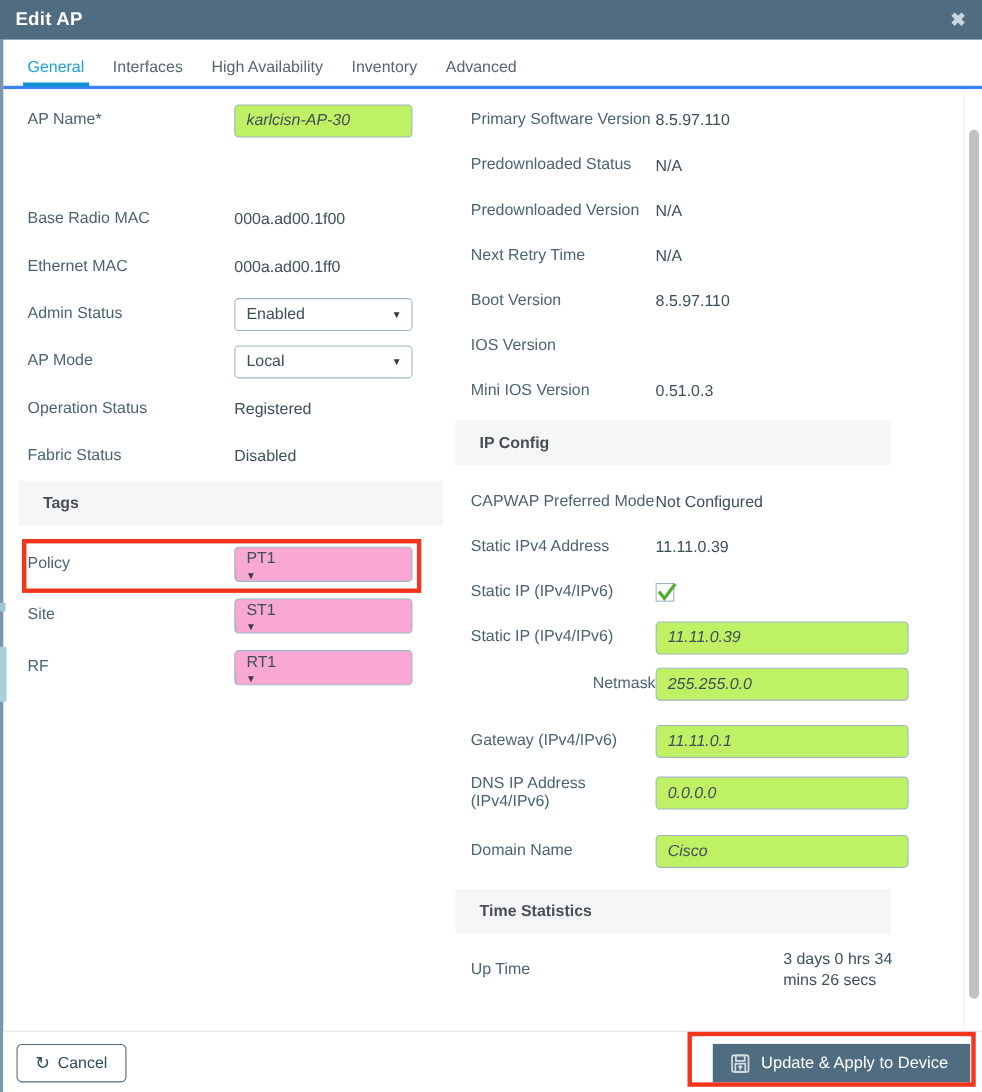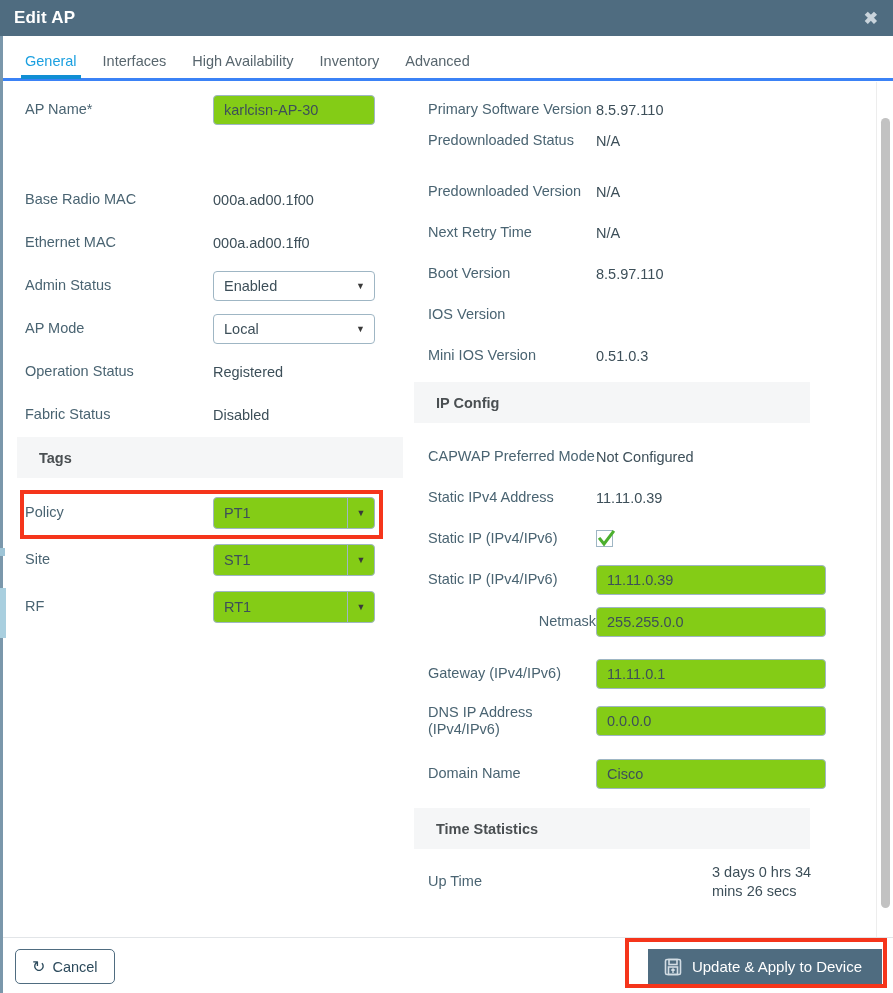--- a/index.html
+++ b/index.html
@@ -127,27 +127,28 @@
   .pane-left .lbl  { width: 188px; margin-left: 22px; }
   .pane-left .val  { margin-left: 0px; }
   .pane-right .lbl { width: 168px; margin-left: 20px; }
   .pane-right .val { margin-left: 0px; }
 
   
   .textbox {
     height: 30px;
     border: 1px solid #9fb6c4;
     border-radius: 4px;
-    background: #84cc16;
+    background: #bef264;
     display: flex;
     align-items: center;
     padding: 0 10px;
     font-size: 14.5px;
     color: #3d4f59;
     cursor: text;
+    font-style: italic;
   }
   .tb-left  { width: 162px; }
   .tb-right { width: 230px; }
 
   
   .select {
     width: 162px; height: 30px;
     border: 1px solid #9fb6c4;
     border-radius: 4px;
     background: #ffffff;
@@ -165,27 +166,28 @@
     transform: translateY(-50%);
     font-size: 9px;
     color: #3a3a3a;
   }
 
   
   .select-split {
     width: 162px; height: 32px;
     border: 1px solid #9fb6c4;
     border-radius: 4px;
-    background: #84cc16;
+    background: #f9a8d4;
     display: flex;
     align-items: stretch;
     font-size: 14.5px;
     color: #3d4f59;
     cursor: pointer;
     overflow: hidden;
+    flex-direction: column;
   }
   .select-split .ss-text {
     flex: 1;
     display: flex;
     align-items: center;
     padding-left: 10px;
   }
   .select-split .ss-btn {
     width: 27px;
     border-left: 1px solid #9fb6c4;
@@ -382,21 +384,21 @@
 
   </div>
 
   <div class="pane pane-right">
 
     <div class="row" style="top:6px;">
       <div class="lbl">Primary Software Version</div>
       <div class="val">8.5.97.110</div>
     </div>
 
-    <div class="row" style="top:37px;">
+    <div class="row" style="top:47px;">
       <div class="lbl">Predownloaded Status</div>
       <div class="val">N/A</div>
     </div>
 
     <div class="row" style="top:88px;">
       <div class="lbl">Predownloaded Version</div>
       <div class="val">N/A</div>
     </div>
 
     <div class="row" style="top:129px;">

